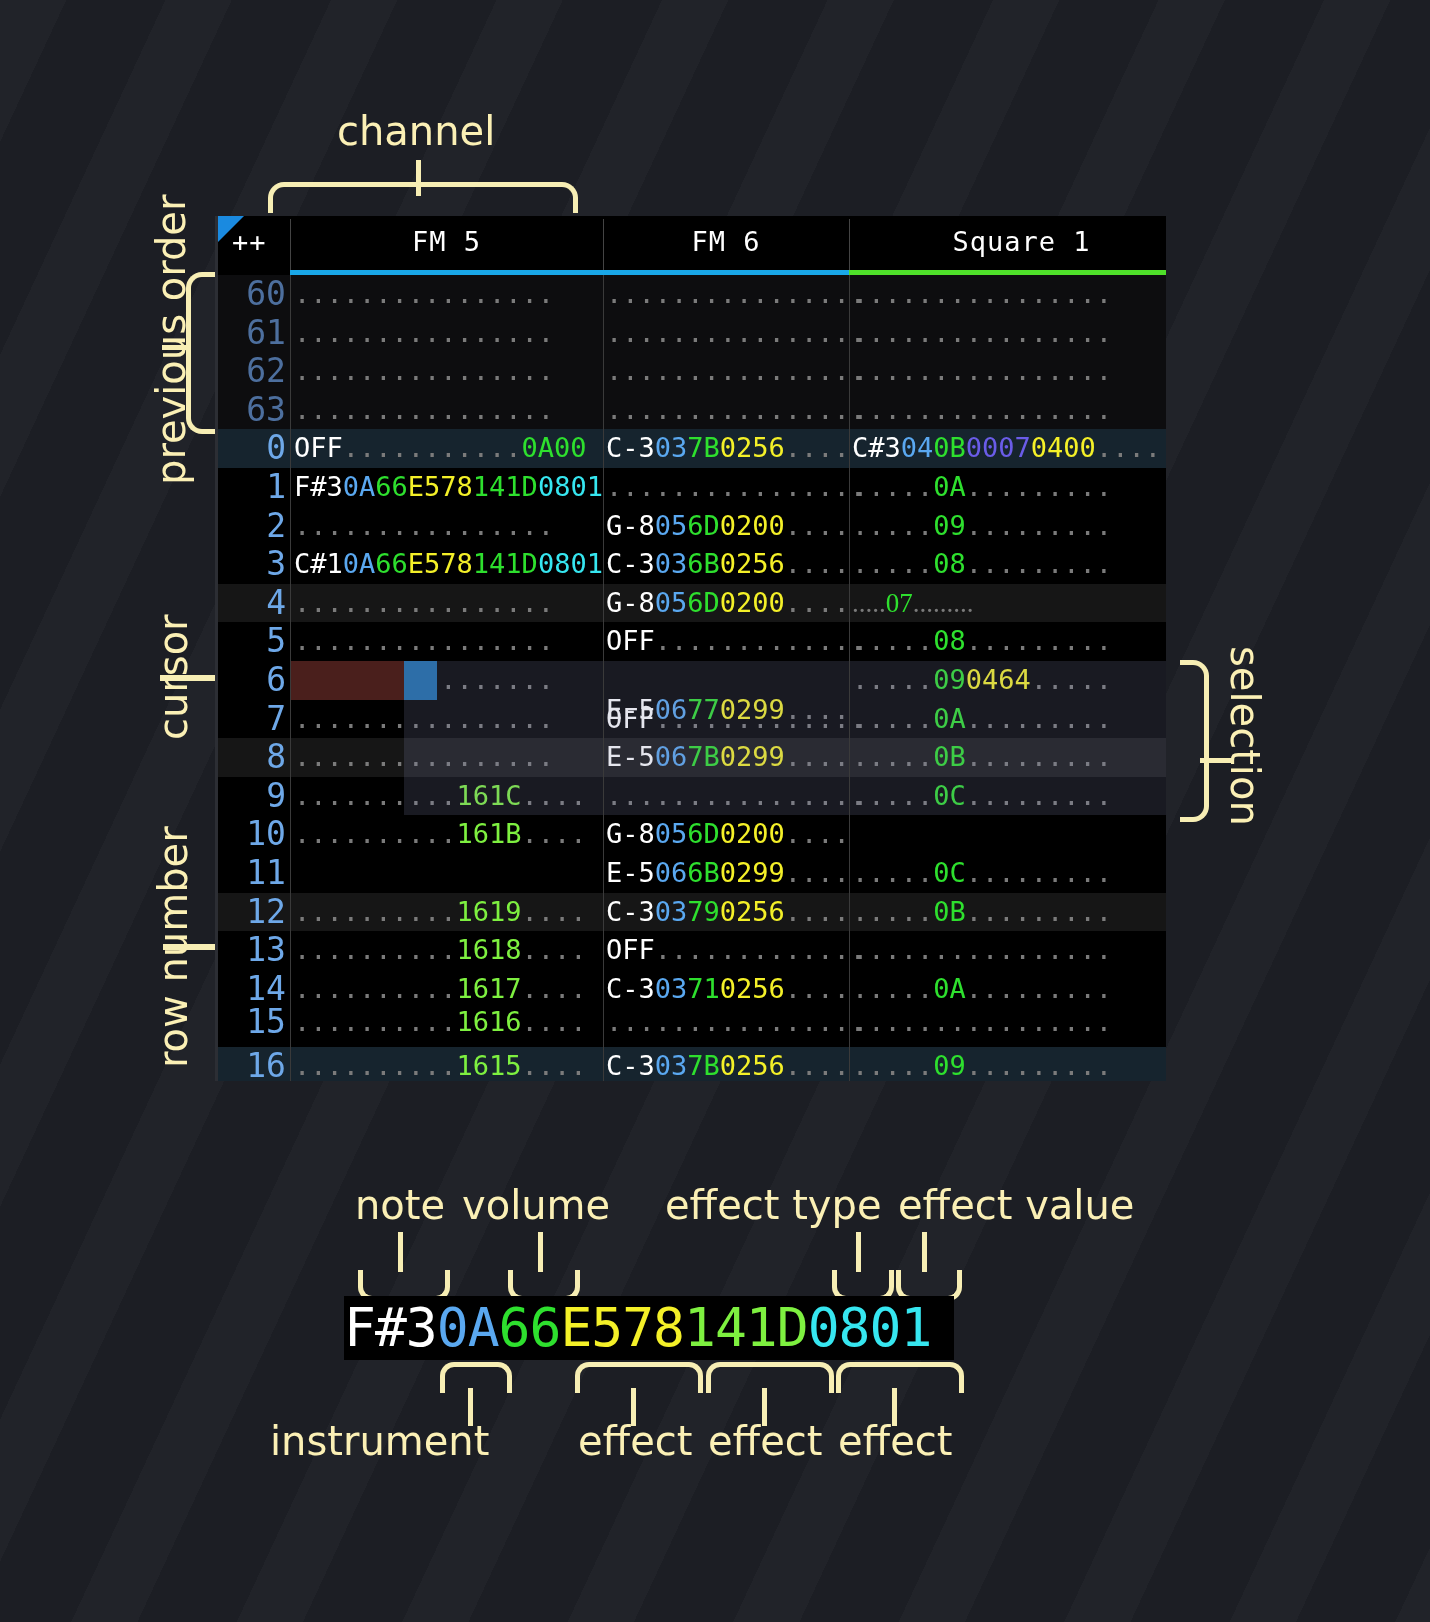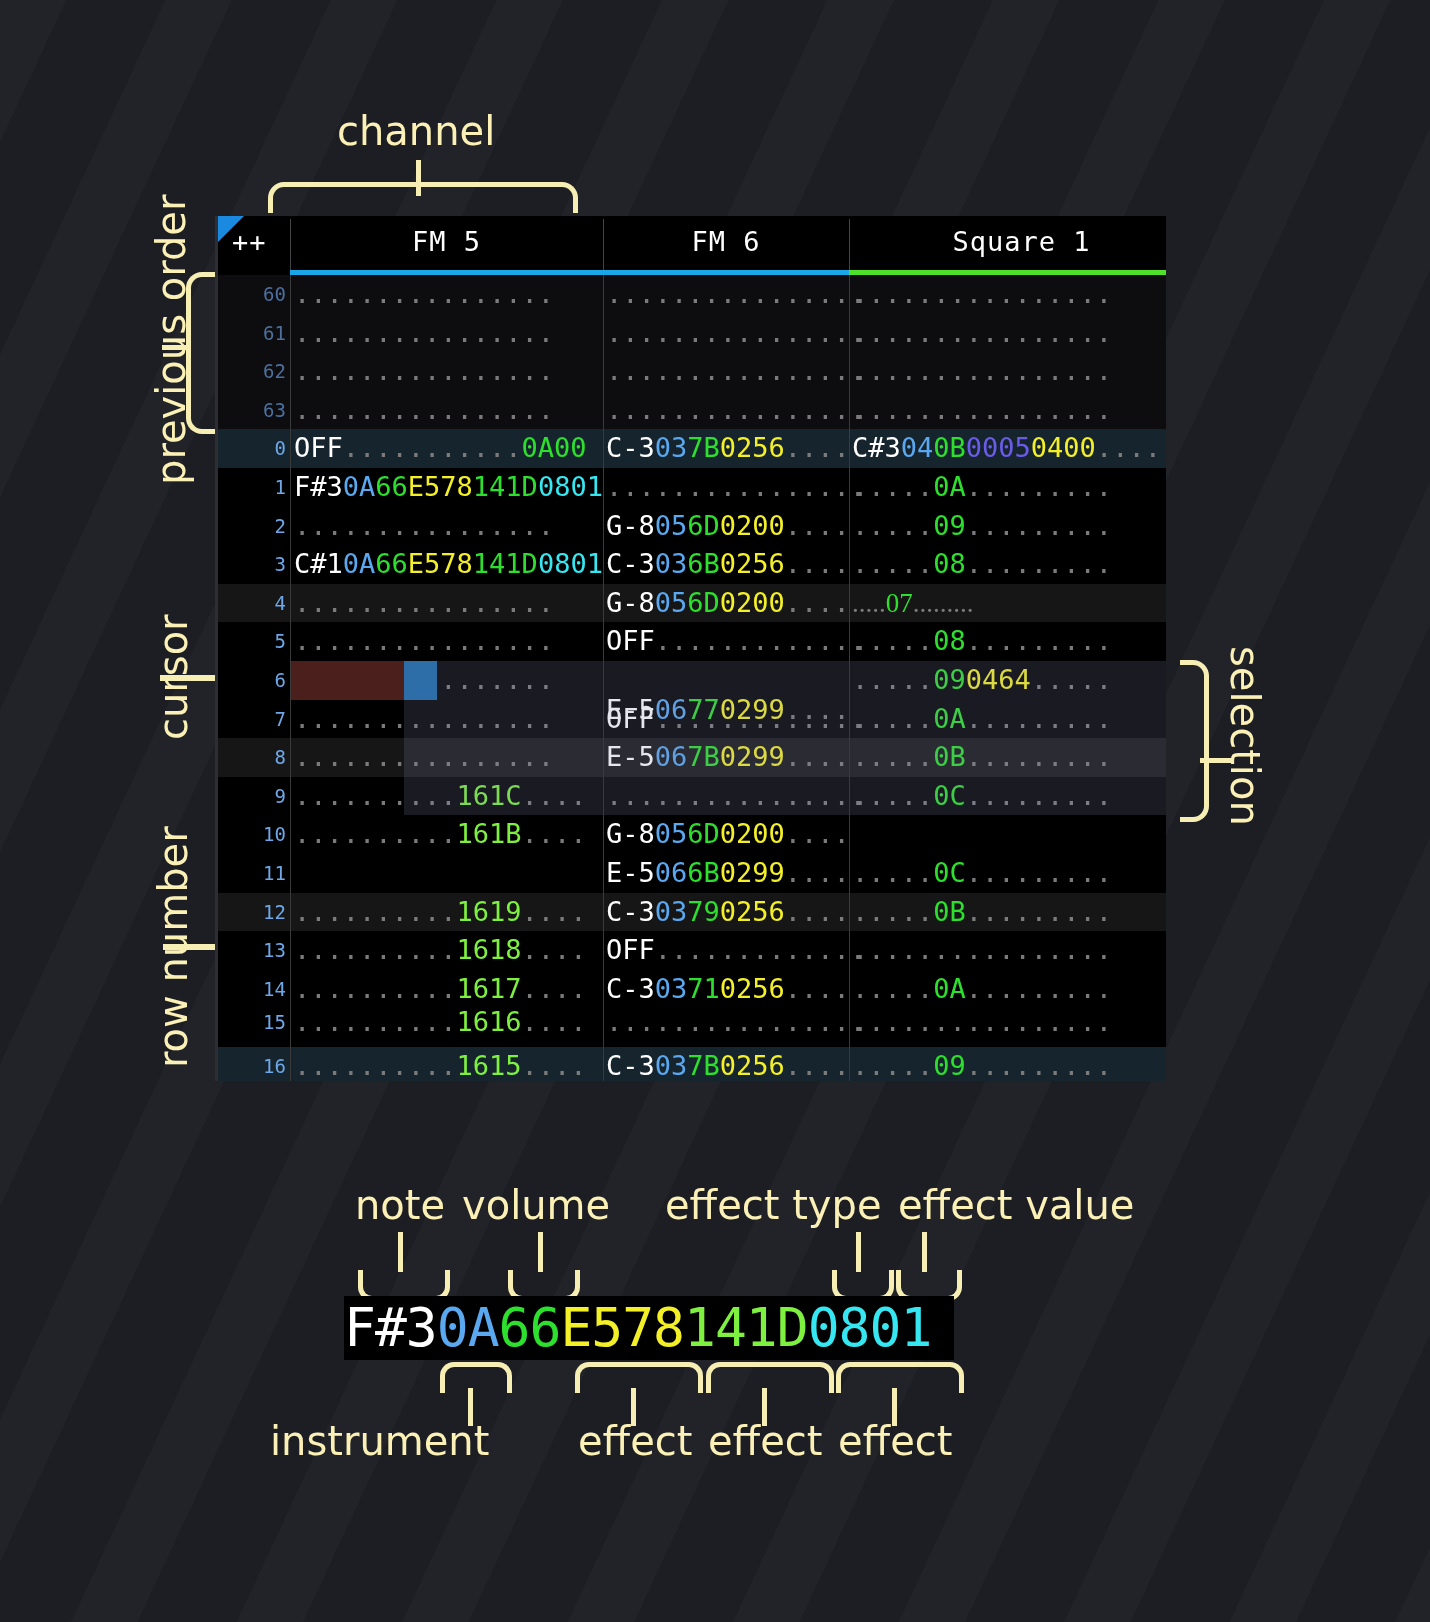--- a/index.html
+++ b/index.html
@@ -38,21 +38,21 @@
     position:absolute;top:0;height:52px;line-height:52px;
     color:#ffffff;font-size:27px;text-align:center;
     letter-spacing:1px;
   }
   .hdr-rule{position:absolute;height:52px;width:1px;background:#444;top:3px;}
   .chan-underline{position:absolute;top:54px;height:5px;}
 
   .rowline{position:absolute;left:0;width:100%;height:38.6px;}
   .rownum{
     position:absolute;left:0;width:68px;text-align:right;
-    font-size:19px;color:#6ea8e8;line-height:38.6px;
+    font-size:33px;color:#6ea8e8;line-height:38.6px;
   }
   .rownum.dim{color:#4d6f9e;}
   .cellwrap{position:absolute;top:0;height:38.6px;line-height:38.6px;
             font-size:27px;white-space:pre;letter-spacing:0px;}
   .vsep{position:absolute;width:1px;background:#3a3a3a;}
 
   
   .c-dot{color:#7b7b7b;}
   .c-note{color:#ffffff;}
   .c-ins{color:#5aa8f0;}
@@ -162,21 +162,21 @@
       <div class="rowline bg-prev" style="top: 174.8px;">
         <div class="rownum dim">63</div>
         <div class="cellwrap" style="left: 76px;"><span class="c-dot">................</span></div>
         <div class="cellwrap" style="left: 388px;"><span class="c-dot">................</span></div>
         <div class="cellwrap" style="left: 634px;"><span class="c-dot">................</span></div>
       </div>
       <div class="rowline bg-playhead" style="top: 213.4px;">
         <div class="rownum">0</div>
         <div class="cellwrap" style="left: 76px;"><span class="c-note">OFF</span><span class="c-dot">...........</span><span class="c-vol">0A00</span></div>
         <div class="cellwrap" style="left: 388px;"><span class="c-note">C-3</span><span class="c-ins">03</span><span class="c-vol">7B</span><span class="c-fx">0256</span><span class="c-dot">....</span></div>
-        <div class="cellwrap" style="left: 634px;"><span class="c-note">C#3</span><span class="c-ins">04</span><span class="c-vol">0B</span><span class="c-fxv">0005</span><span class="c-fx">0400</span><span class="c-dot">....</span></div>
+        <div class="cellwrap" style="left: 634px;"><span class="c-note">C#3</span><span class="c-ins">04</span><span class="c-vol">0B</span><span class="c-fxv">0007</span><span class="c-fx">0400</span><span class="c-dot">....</span></div>
       </div>
       <div class="rowline " style="top: 252px;">
         <div class="rownum">1</div>
         <div class="cellwrap" style="left: 76px;"><span class="c-note">F#3</span><span class="c-ins">0A</span><span class="c-vol">66</span><span class="c-fx">E578</span><span class="c-fx2">141D</span><span class="c-fx3">0801</span></div>
         <div class="cellwrap" style="left: 388px;"><span class="c-dot">................</span></div>
         <div class="cellwrap" style="left: 634px;"><span class="c-dot">.....</span><span class="c-vol">0A</span><span class="c-dot">.........</span></div>
       </div>
       <div class="rowline " style="top: 290.6px;">
         <div class="rownum">2</div>
         <div class="cellwrap" style="left: 76px;"><span class="c-dot">................</span></div>

